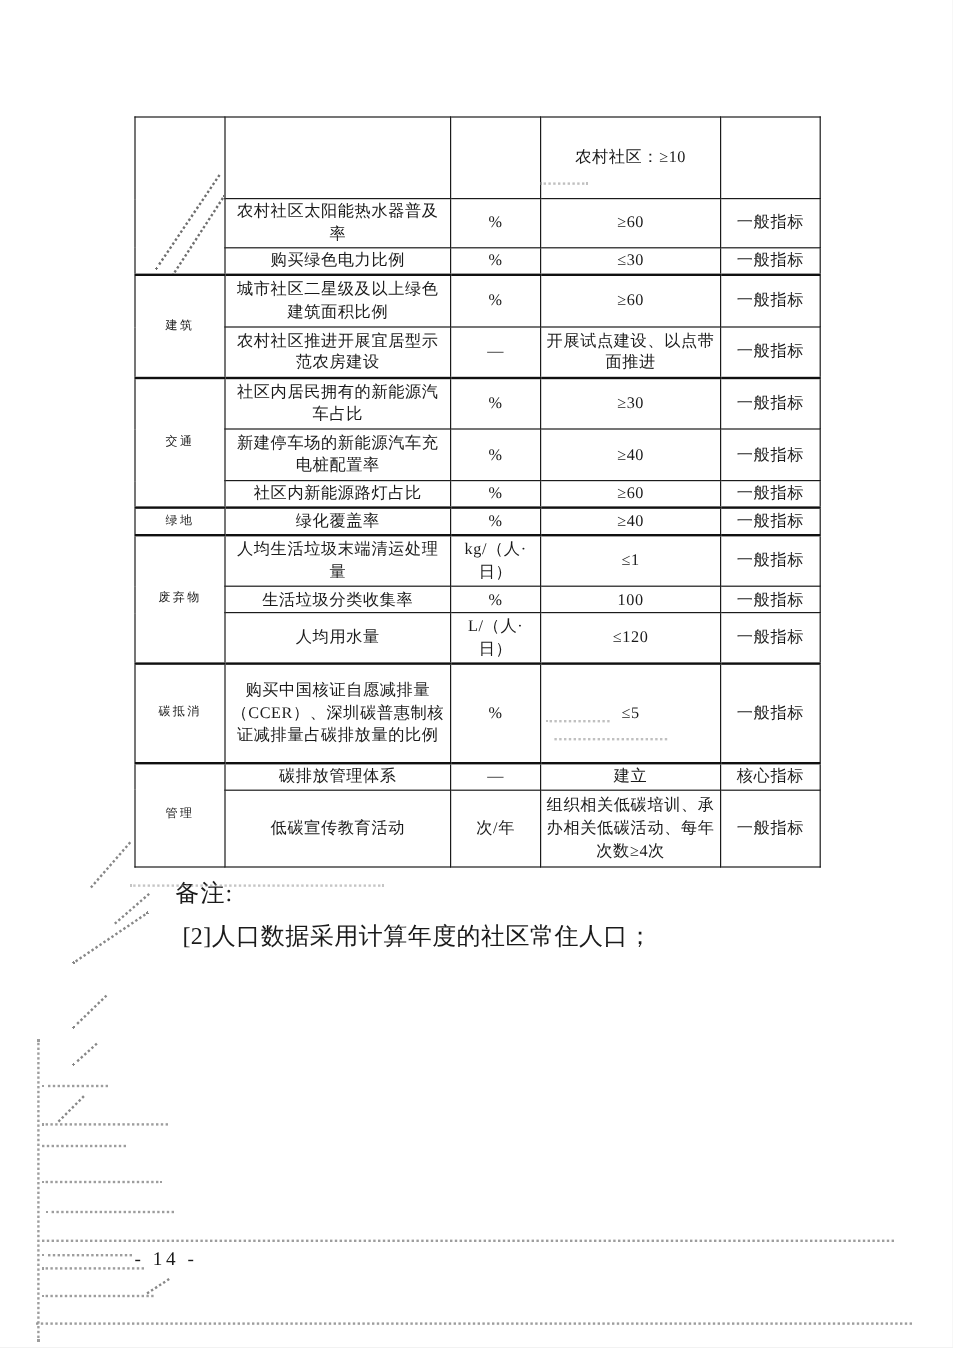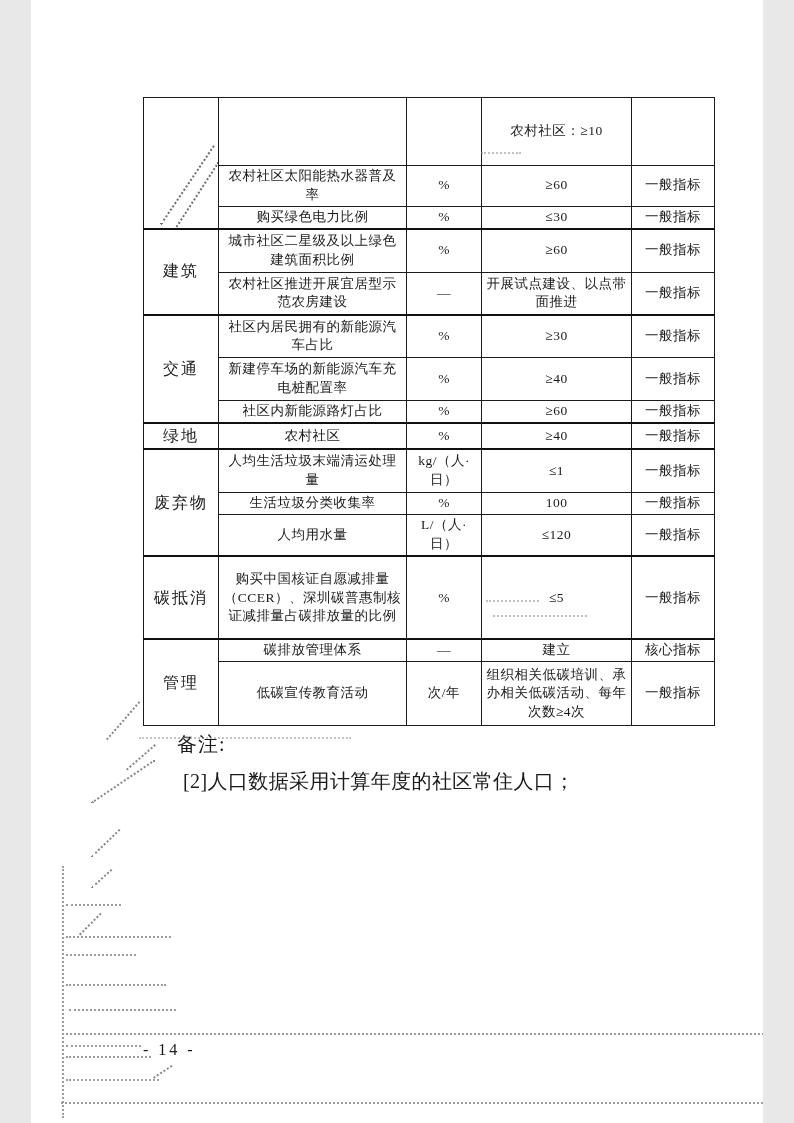--- a/index.html
+++ b/index.html
@@ -1,18 +1,18 @@
 <!DOCTYPE html>
 <html><head>
 <meta charset="utf-8">
 <style>
   html,body{margin:0;padding:0;background:#e8e8e8;}
   .page{
     position:relative;
-    width:732px;height:1123px;
+    width:794px;height:1123px;
     background:#ffffff;
     margin:0 auto;
     font-family:"Liberation Serif","DejaVu Serif",serif;
     color:#1a1a1a;
     overflow:hidden;
   }
   
   table.ind{
     position:absolute;left:112px;top:97px;
     width:571px;
@@ -23,21 +23,21 @@
     letter-spacing:0.5px;
   }
   table.ind td{
     border:1px solid #1b1b1b;
     text-align:center;
     vertical-align:middle;
     padding:1px 3px;
     overflow:hidden;
   }
   tr.g td{border-top:2.4px solid #101010;}
-  td.cat{letter-spacing:2px;font-size:16px;}
+  td.cat{letter-spacing:2px;font-size:10px;}
   td.vtop{vertical-align:top;padding-top:13px;}
   tr.r1{height:68px;}  tr.r2{height:40px;}  tr.r3{height:20px;}
   tr.r4{height:44px;}  tr.r5{height:42px;}  tr.r6{height:43px;}
   tr.r7{height:43px;padding-left:31px;}  tr.r8{height:20px;}  tr.r9{height:22px;padding-left:48px;}
   tr.r10{height:43px;} tr.r11{height:22px;} tr.r12{height:42px;}
   tr.r13{height:83px;} tr.r14{height:21px;} tr.r15{height:64px;}
   td.rel{position:relative;}
   
   .slash{
     position:absolute;
@@ -132,21 +132,21 @@
         <td>一般指标</td>
       </tr>
       <tr class="r8">
         <td>社区内新能源路灯占比</td>
         <td>%</td>
         <td>≥60</td>
         <td>一般指标</td>
       </tr>
       <tr class="r9 g">
         <td class="cat">绿地</td>
-        <td>农村社区</td>
+        <td>绿化覆盖率</td>
         <td>%</td>
         <td>≥40</td>
         <td>一般指标</td>
       </tr>
       <tr class="r10 g">
         <td class="cat" rowspan="3">废弃物</td>
         <td>人均生活垃圾末端清运处理量</td>
         <td>kg/（人·日）</td>
         <td>≤1</td>
         <td>一般指标</td>

